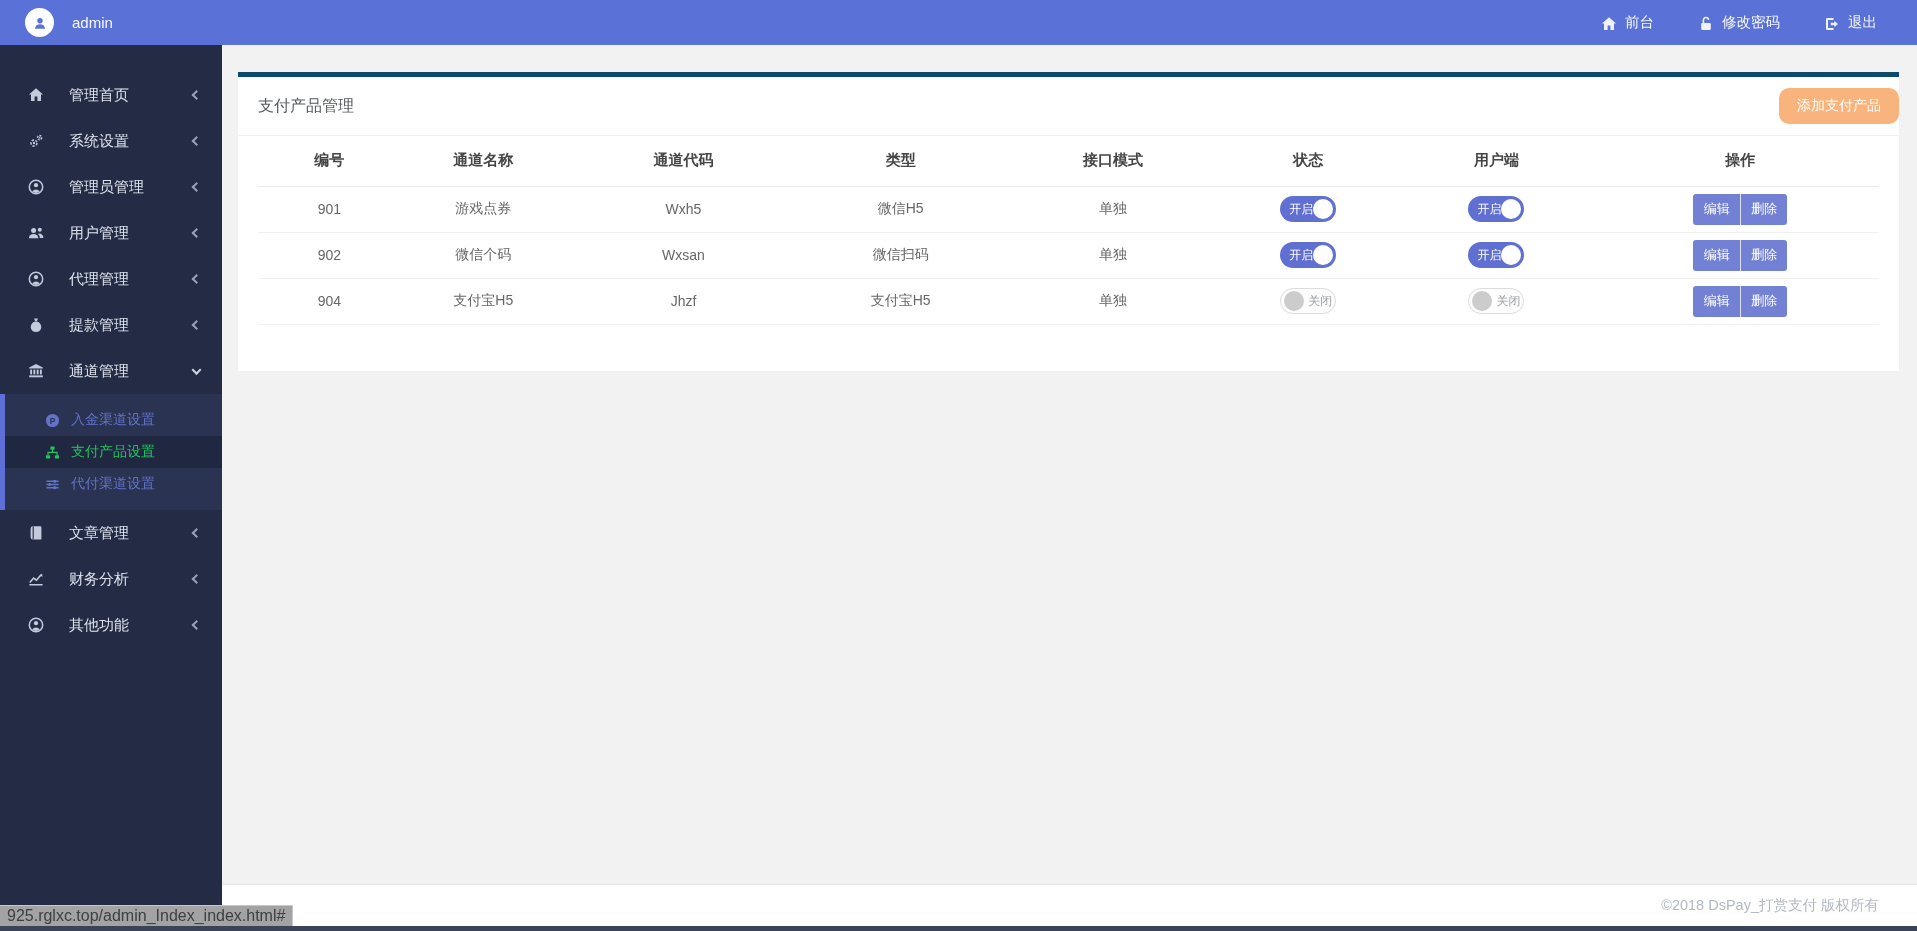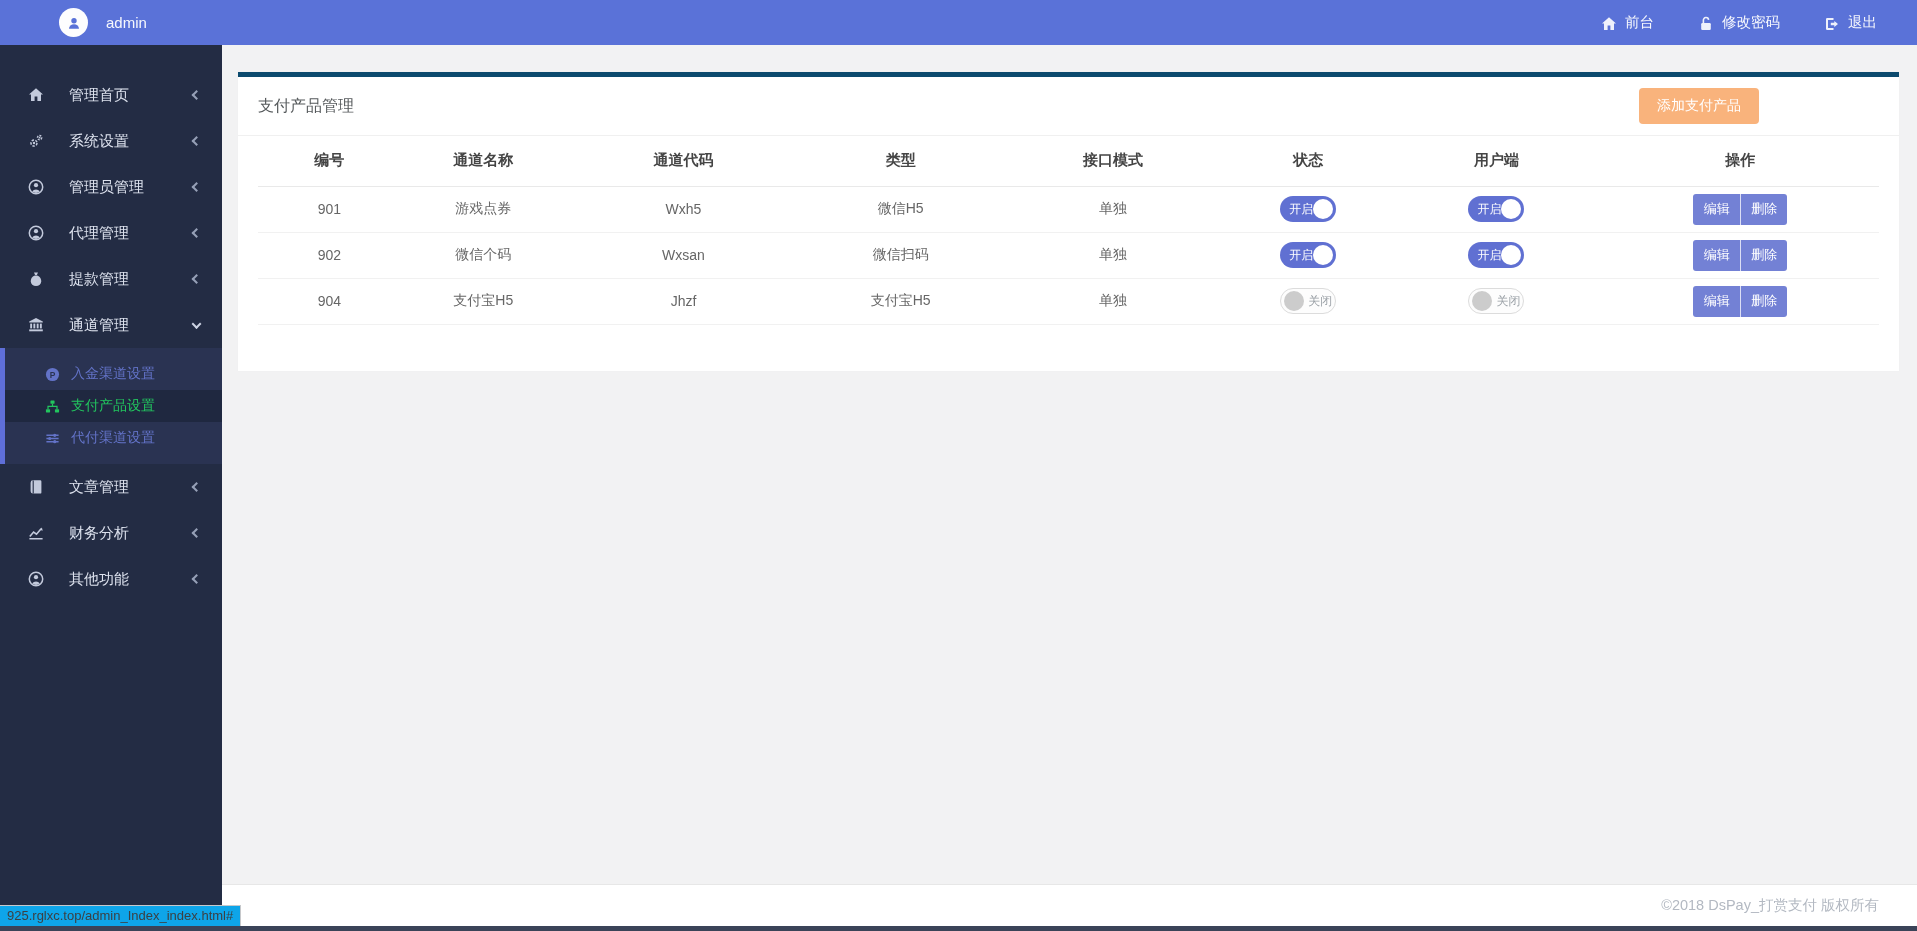--- a/index.html
+++ b/index.html
@@ -1,21 +1,21 @@
 <!DOCTYPE html>
 <html><head>
 <meta charset="utf-8">
 <style>
   * { margin:0; padding:0; box-sizing:border-box; }
   html,body { width:1917px; height:931px; overflow:hidden; }
   body { font-family:"Liberation Sans","DejaVu Sans",sans-serif; background:#f2f2f3; position:relative; }
 
   
   .topbar { position:absolute; top:0; left:0; width:1917px; height:45px;
-            background:#5a72d8; display:flex; align-items:center; z-index:30;padding-left:34px; }
+            background:#5a72d8; display:flex; align-items:center; z-index:30; }
   .avatar { width:29px; height:29px; border-radius:50%; background:#fdfdfe;
             margin-left:25px; display:flex; align-items:center; justify-content:center;
             color:#5a72d8; }
   .avatar svg { width:21px; height:21px; }
   .topbar .username { color:rgba(255,255,255,.95); font-size:15px; margin-left:18px; }
   .topnav { margin-left:auto; margin-right:40px; display:flex; gap:44px; }
   .topnav .tn-item { display:flex; align-items:flex-end; gap:8px; color:rgba(255,255,255,.95);
                      font-size:14.5px; cursor:pointer; }
   .topnav .icon { color:rgba(255,255,255,.9); }
 
@@ -40,22 +40,22 @@
   .sub-item.active { background:#1f2840; color:#22c55e; }
 
   
   .main { position:absolute; top:45px; left:222px; width:1695px; height:881px;
           background:#f2f2f3; display:flex; flex-direction:column; }
   .content { flex:1; padding:27px 18px 0 16px; }
   .card { background:#fff; border-top:5px solid #0c4a6e; box-shadow:0 0 1px rgba(0,0,0,.04); }
   .card-header { height:59px; display:flex; align-items:center; padding-left:20px;
                  border-bottom:1px solid #f0f0f0; }
   .card-title { font-size:16px; color:#565a5c; }
-  .add-btn { margin-left:auto; margin-right:140px; width:120px; height:36px;
-             background:#f9b37c; color:#fff; font-size:14px; border:none; border-radius:4px;
+  .add-btn { margin-left:auto; width:120px; height:36px;
+             background:#f9b37c; color:#fff; font-size:14px; border:none; border-radius:10px;
              cursor:pointer; font-family:inherit; }
   .table-wrap { padding:0 20px 46px 20px; }
   table { width:100%; border-collapse:collapse; table-layout:fixed; }
   th { height:50px; font-size:15px; color:#454545; font-weight:bold; text-align:center;
        border-bottom:1px solid #e9e9e9; }
   td { height:46px; font-size:14px; color:#666; text-align:center;
        border-bottom:1px solid #f1f1f1; }
 
   
   .toggle { position:relative; display:inline-block; width:56px; height:26px;
@@ -76,22 +76,22 @@
   .btn + .btn { border-left:1px solid rgba(255,255,255,.75); }
 
   
   .footer-bar { height:42px; background:#fff; border-top:1px solid #e7e7e7;
                 display:flex; align-items:center; justify-content:flex-end; padding-right:38px; }
   .footer-bar .copyright { color:#b3b9c2; font-size:14.5px; }
 
   .bottom-strip { position:absolute; left:0; bottom:0; width:1917px; height:5px;
                   background:#3a4358; z-index:40; }
   .status-tooltip { position:absolute; left:0; bottom:5px; height:21px; z-index:50;
-                    background:#0ea5e9; border:1px solid #c6c8cb; border-left:none; border-bottom:none;
-                    padding:0 7px; font-size:13px; color:#3c4043; line-height:20px; }
+                    background:#a3a3a3; border:1px solid #c6c8cb; border-left:none; border-bottom:none;
+                    padding:0 7px; font-size:16px; color:#3c4043; line-height:20px; }
 </style>
 </head>
 <body>
 
 <div class="topbar">
   <span class="avatar">
       <span class="icon">
         <svg viewBox="0 0 16 16">
           <circle cx="8" cy="5.8" r="2.7"></circle>
           <path d="M3 13.8a5 4.6 0 0 1 10 0z"></path>
@@ -155,20 +155,32 @@
   </div>
   <div class="s-item normal">
     <span class="icon">
         <svg viewBox="0 0 16 16">
           <circle cx="8" cy="8" r="6.7" fill="none" stroke="currentColor" stroke-width="1.5"></circle>
           <circle cx="8" cy="6.2" r="2.1"></circle>
           <path d="M4.2 12.6a4.6 4.6 0 0 1 7.6 0 6.7 6.7 0 0 1-7.6 0z"></path>
         </svg>
       </span>
     <span>管理员管理</span>
+    <span class="chev left"></span>
+  </div>
+  <div class="s-item normal">
+    <span class="icon">
+        <svg viewBox="0 0 16 16">
+          <circle cx="5.6" cy="5.4" r="2.5"></circle>
+          <path d="M.8 13.2a4.8 4.3 0 0 1 9.6 0z"></path>
+          <circle cx="11.8" cy="4.8" r="2"></circle>
+          <path d="M11 8.6a4.2 4.2 0 0 1 4.4 4.4h-3.5a6.4 6.4 0 0 0-1.7-4z"></path>
+        </svg>
+      </span>
+    <span>用户管理</span>
     <span class="chev left"></span>
   </div>
   <div class="s-item normal">
     <span class="icon">
         <svg viewBox="0 0 16 16">
           <circle cx="8" cy="8" r="6.7" fill="none" stroke="currentColor" stroke-width="1.5"></circle>
           <circle cx="8" cy="6.2" r="2.1"></circle>
           <path d="M4.2 12.6a4.6 4.6 0 0 1 7.6 0 6.7 6.7 0 0 1-7.6 0z"></path>
         </svg>
       </span>

